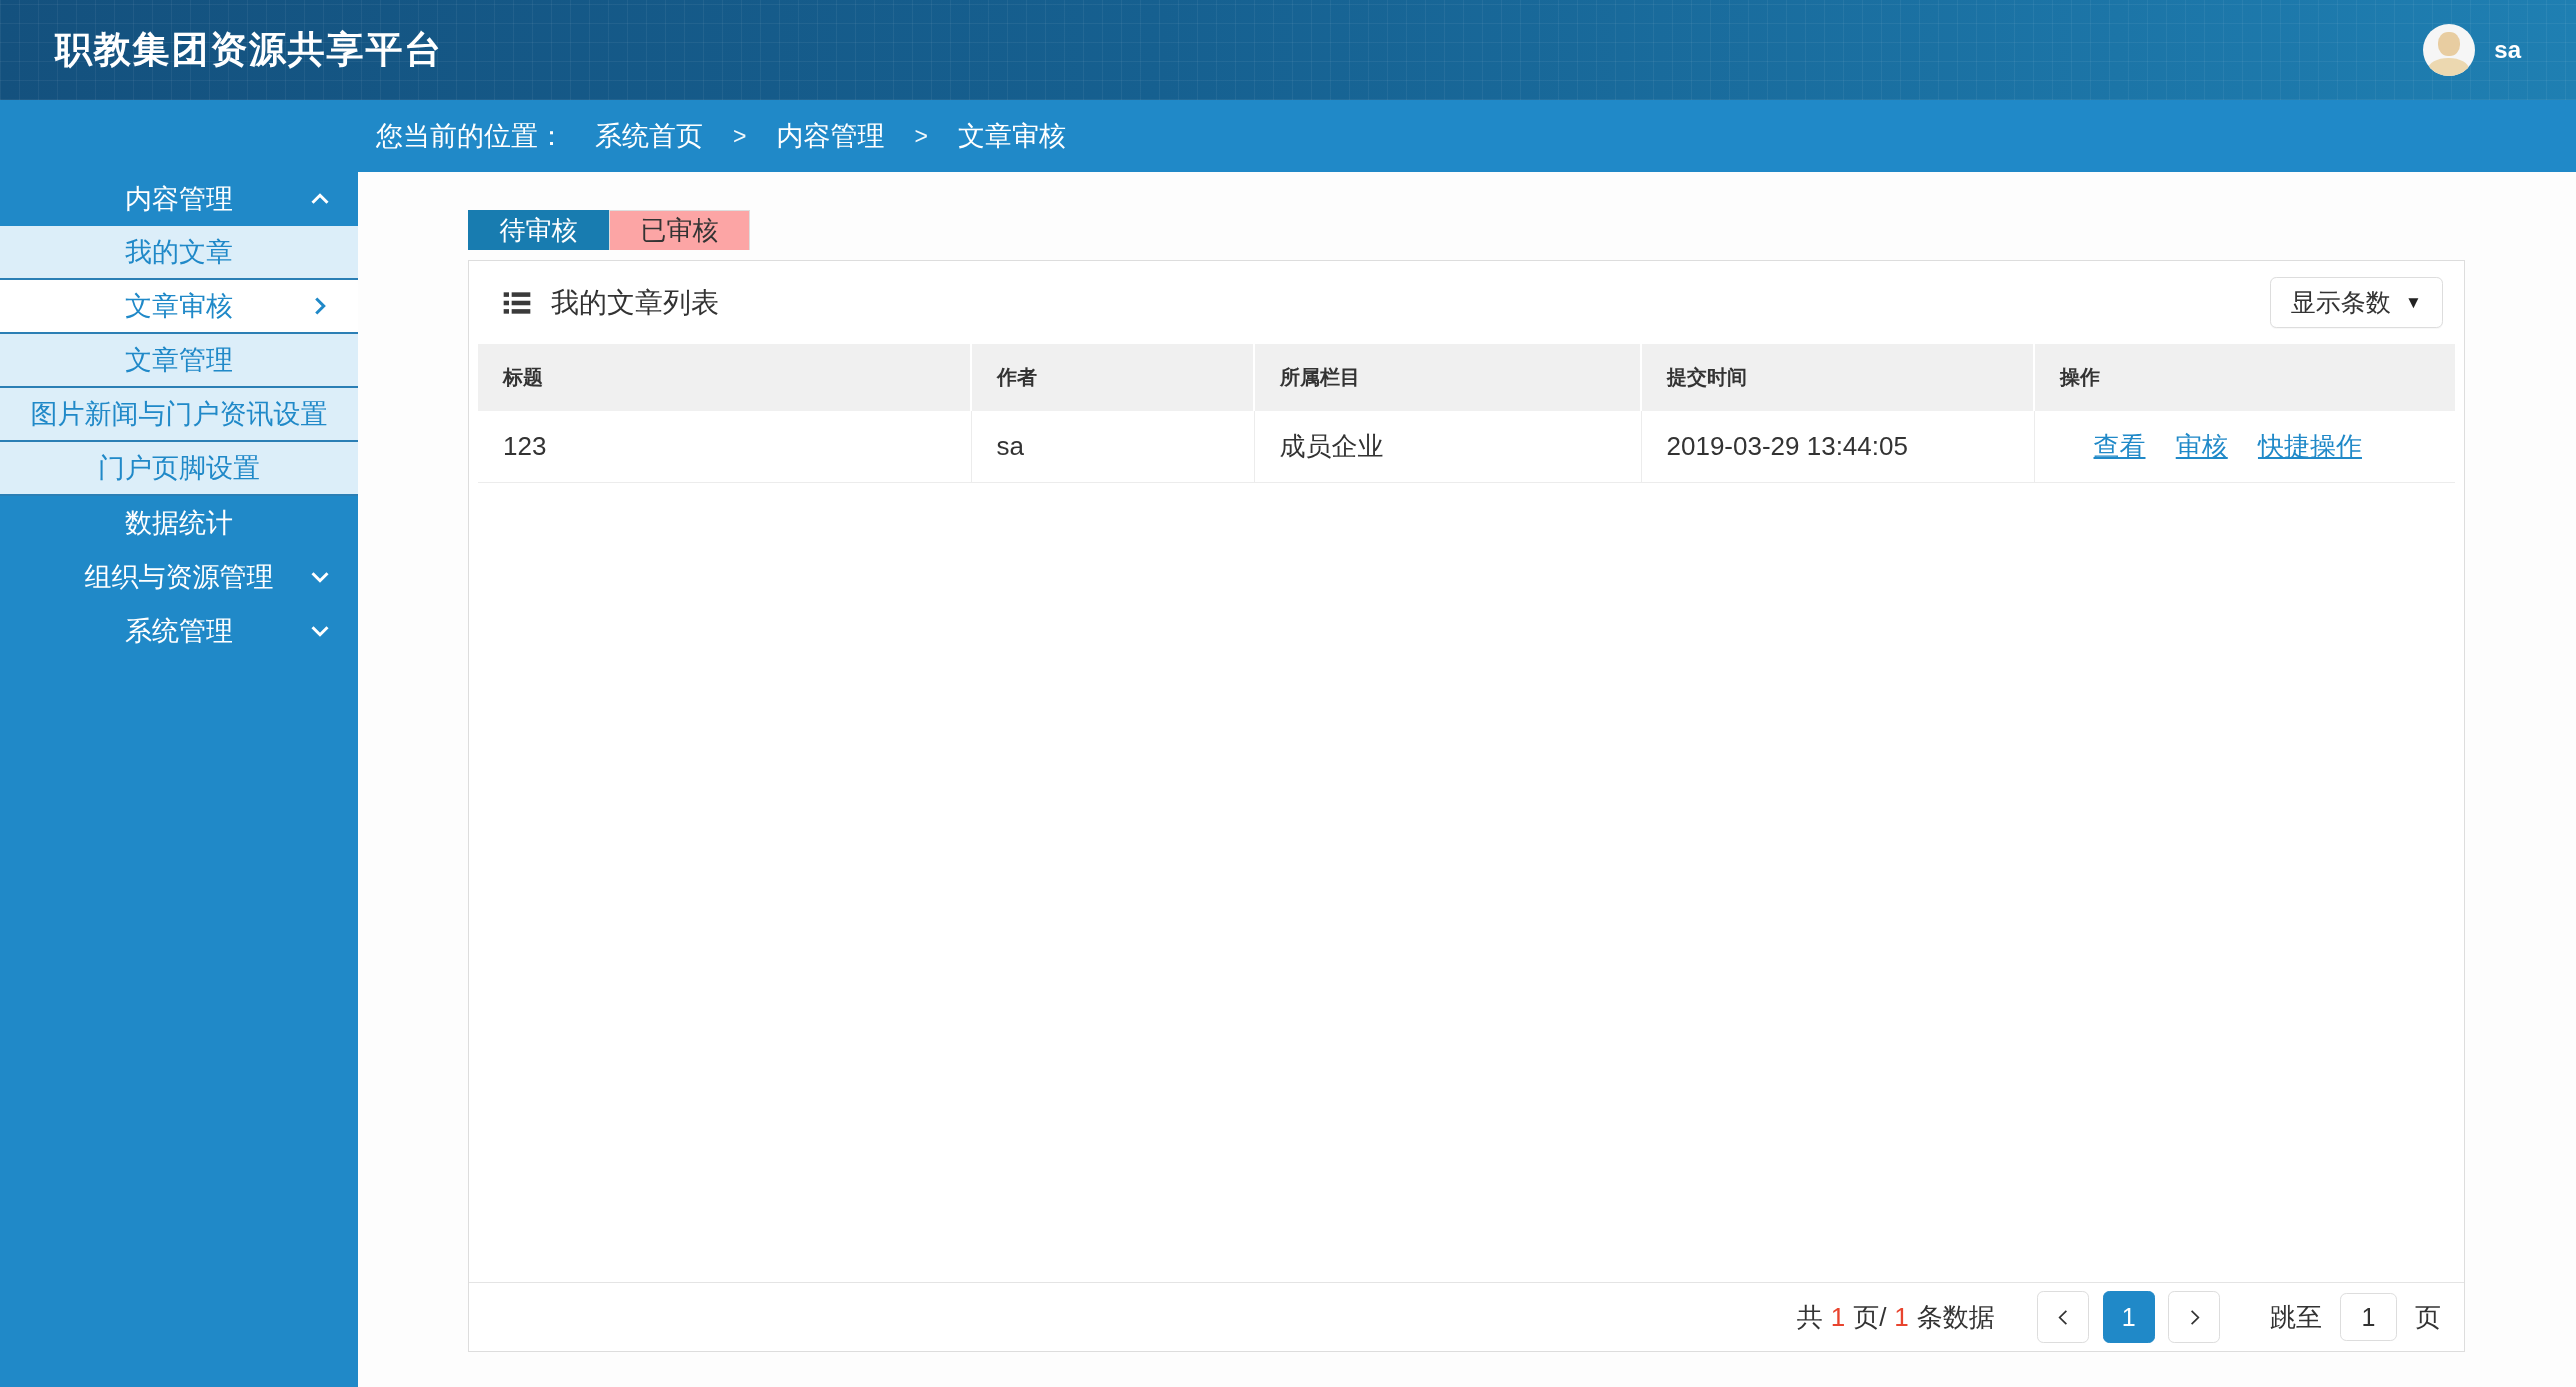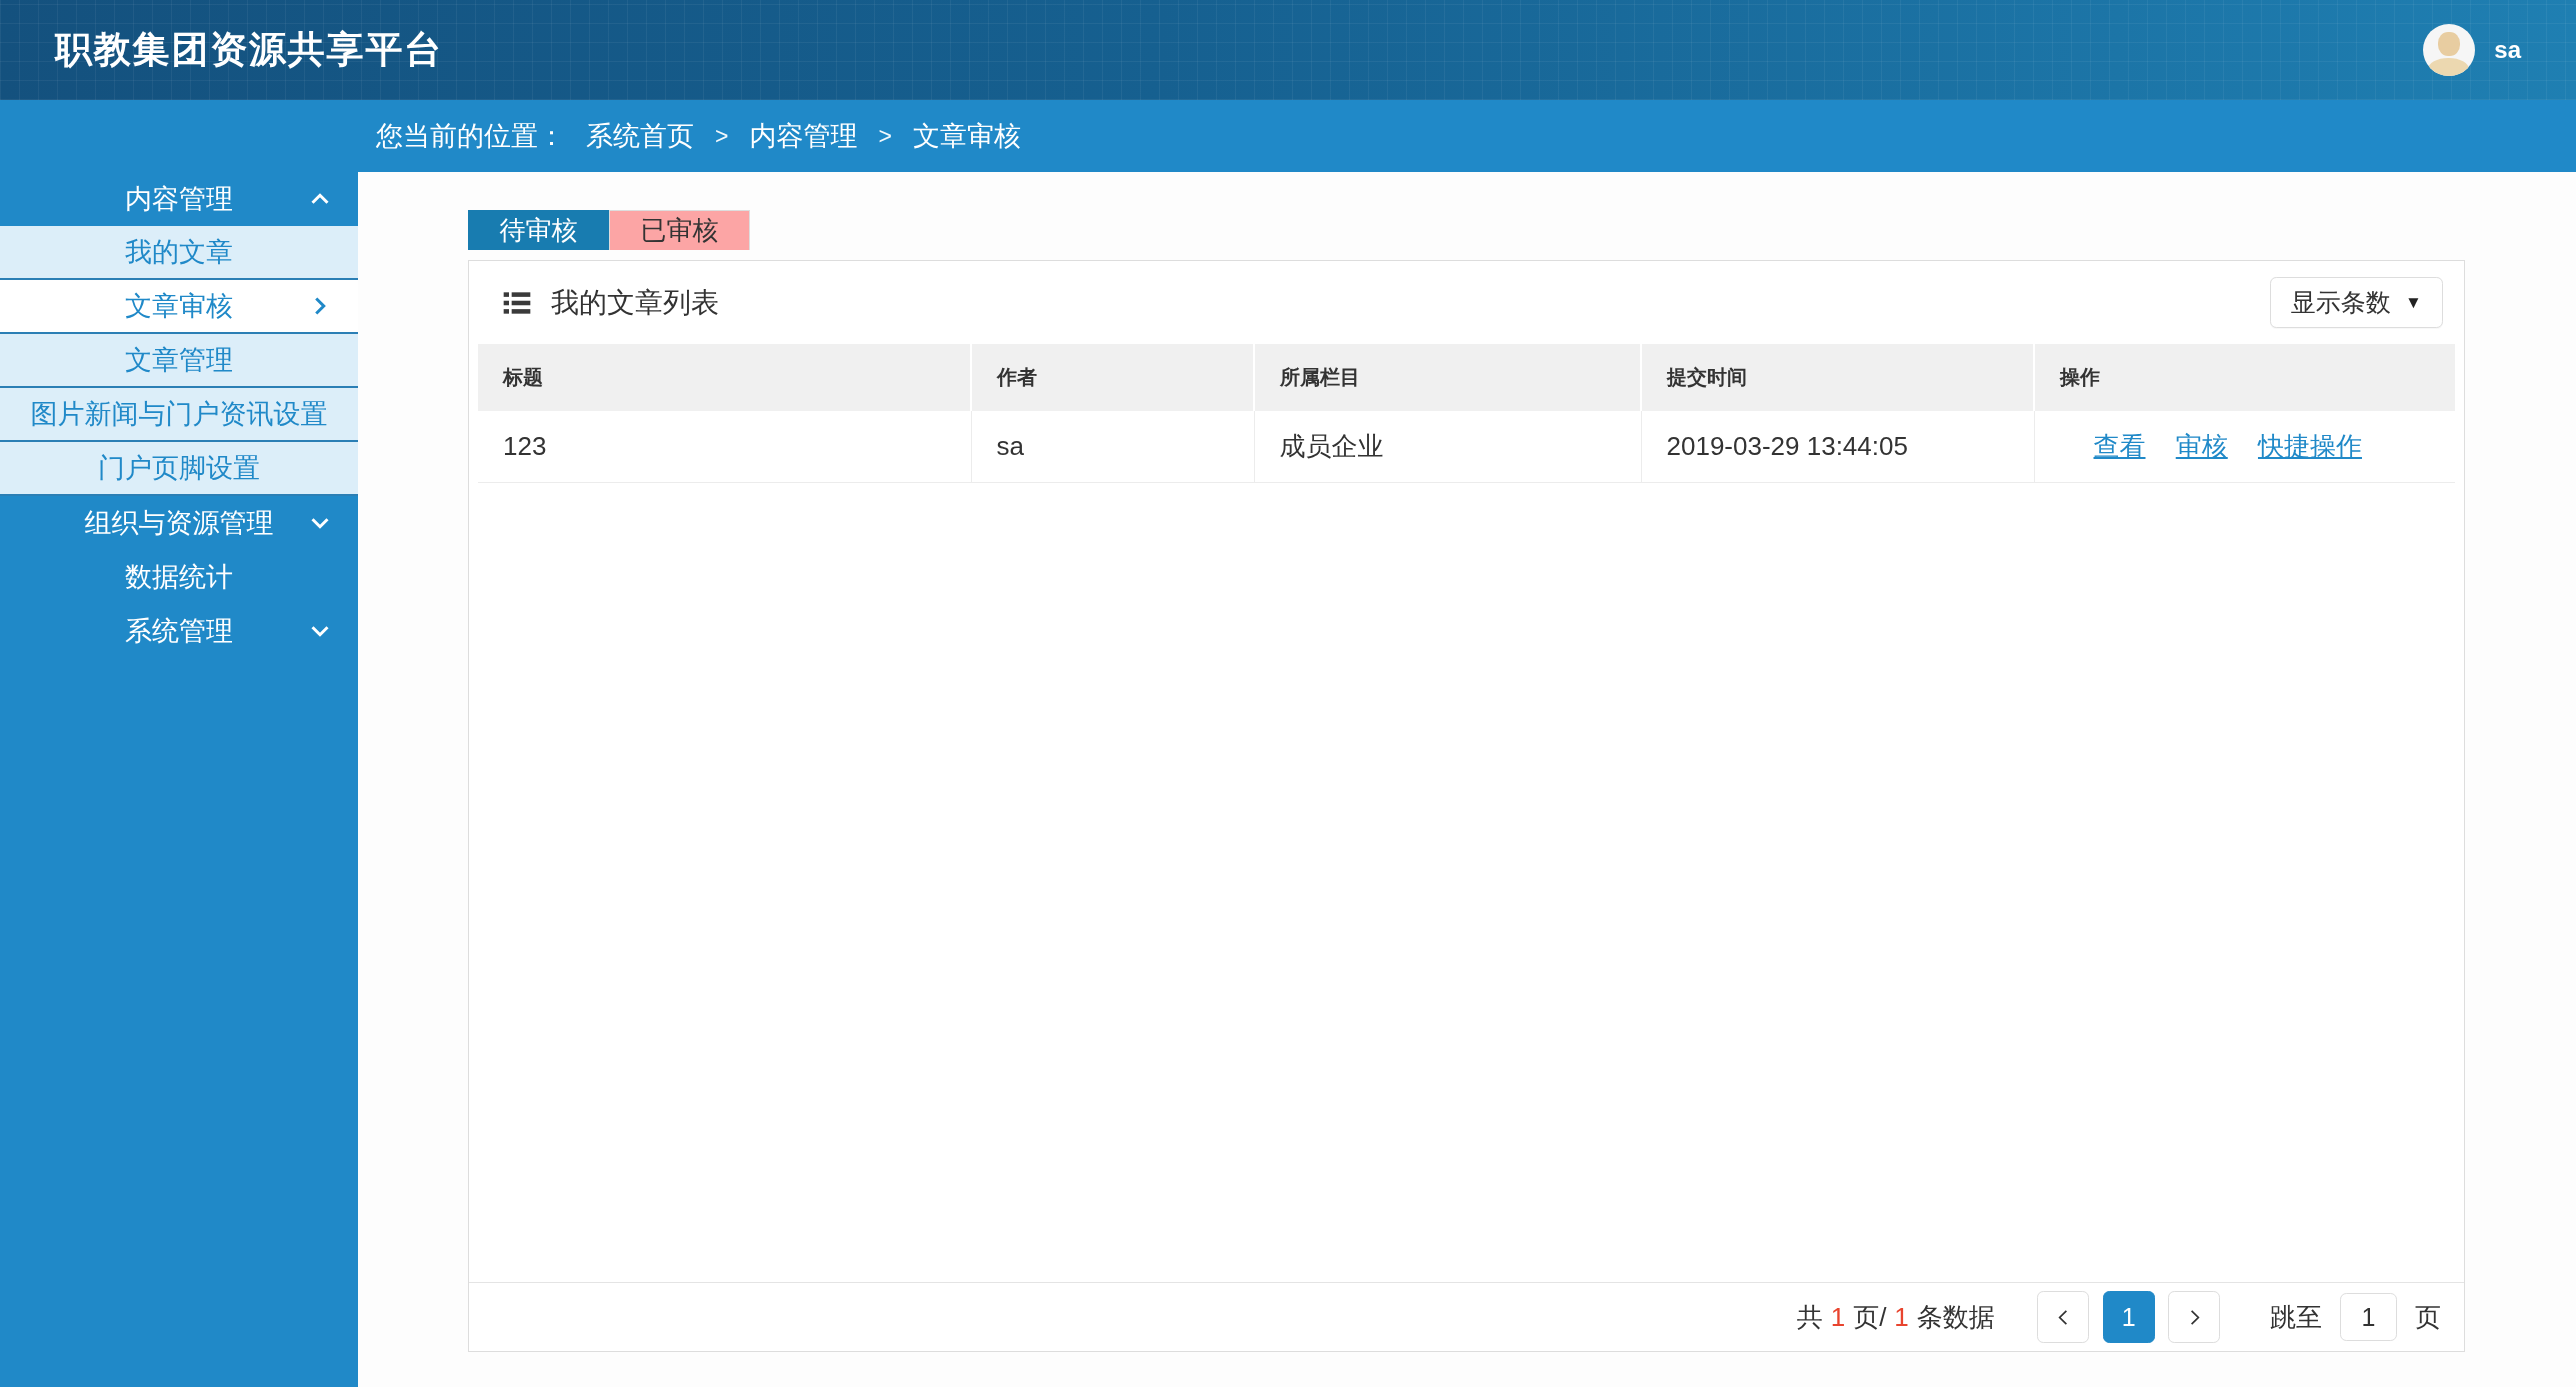--- a/index.html
+++ b/index.html
@@ -16,21 +16,21 @@
   .app-title { color:#fff; font-size:37px; font-weight:bold; letter-spacing:1.8px; }
   .header-right { margin-left:auto; display:flex; align-items:center; gap:19.7px; }
   .avatar { width:52px; height:52px; border-radius:50%; background:#f6f6f6; position:relative; overflow:hidden; }
   .avatar-head { position:absolute; top:15%; left:29%; width:42%; height:46%; background:#e8cda1; border-radius:46%; }
   .avatar-body { position:absolute; bottom:-10%; left:11%; width:78%; height:44%; background:#ecd8b0; border-radius:50% 50% 0 0; }
   .username { color:#fff; font-size:24px; font-weight:bold; }
 
   
   .breadcrumb-bar {
     height:72px; background:#2089c8; color:#fff; display:flex; align-items:center;
-    padding-left:376px; font-size:27px; gap:21px;
+    padding-left:376px; font-size:27px; gap:30px;
   }
   .crumb-link { cursor:pointer; }
   .crumb-sep { font-size:23px; opacity:.95; }
 
   
   .sidebar { position:absolute; left:0; top:172px; width:358px; height:1216px; background:#2089c8; }
   .side-item { height:54px; display:flex; align-items:center; justify-content:center; font-size:27px; position:relative; cursor:pointer; }
   .side-item.parent { color:#fff; }
   .side-item.sub { background:#dceef9; color:#2089c8; border-bottom:2.7px solid #2b7fb5; }
   .side-item.sub.selected { background:#ffffff; }
@@ -128,29 +128,29 @@
   <div class="side-item sub">
     <span>文章管理</span>
   </div>
   <div class="side-item sub">
     <span>图片新闻与门户资讯设置</span>
   </div>
   <div class="side-item sub">
     <span>门户页脚设置</span>
   </div>
   <div class="side-item parent">
+    <span>数据统计</span>
+  </div>
+  <div class="side-item parent">
     <span>组织与资源管理</span>
     <span class="side-chev">
       <svg viewBox="0 0 24 24">
           <polyline points="6,9 12,15 18,9" fill="none" stroke="#ffffff" stroke-width="2.4"></polyline>
         </svg>
     </span>
-  </div>
-  <div class="side-item parent">
-    <span>数据统计</span>
   </div>
   <div class="side-item parent">
     <span>系统管理</span>
     <span class="side-chev">
       <svg viewBox="0 0 24 24">
           <polyline points="6,9 12,15 18,9" fill="none" stroke="#ffffff" stroke-width="2.4"></polyline>
         </svg>
     </span>
   </div>
 </div>

